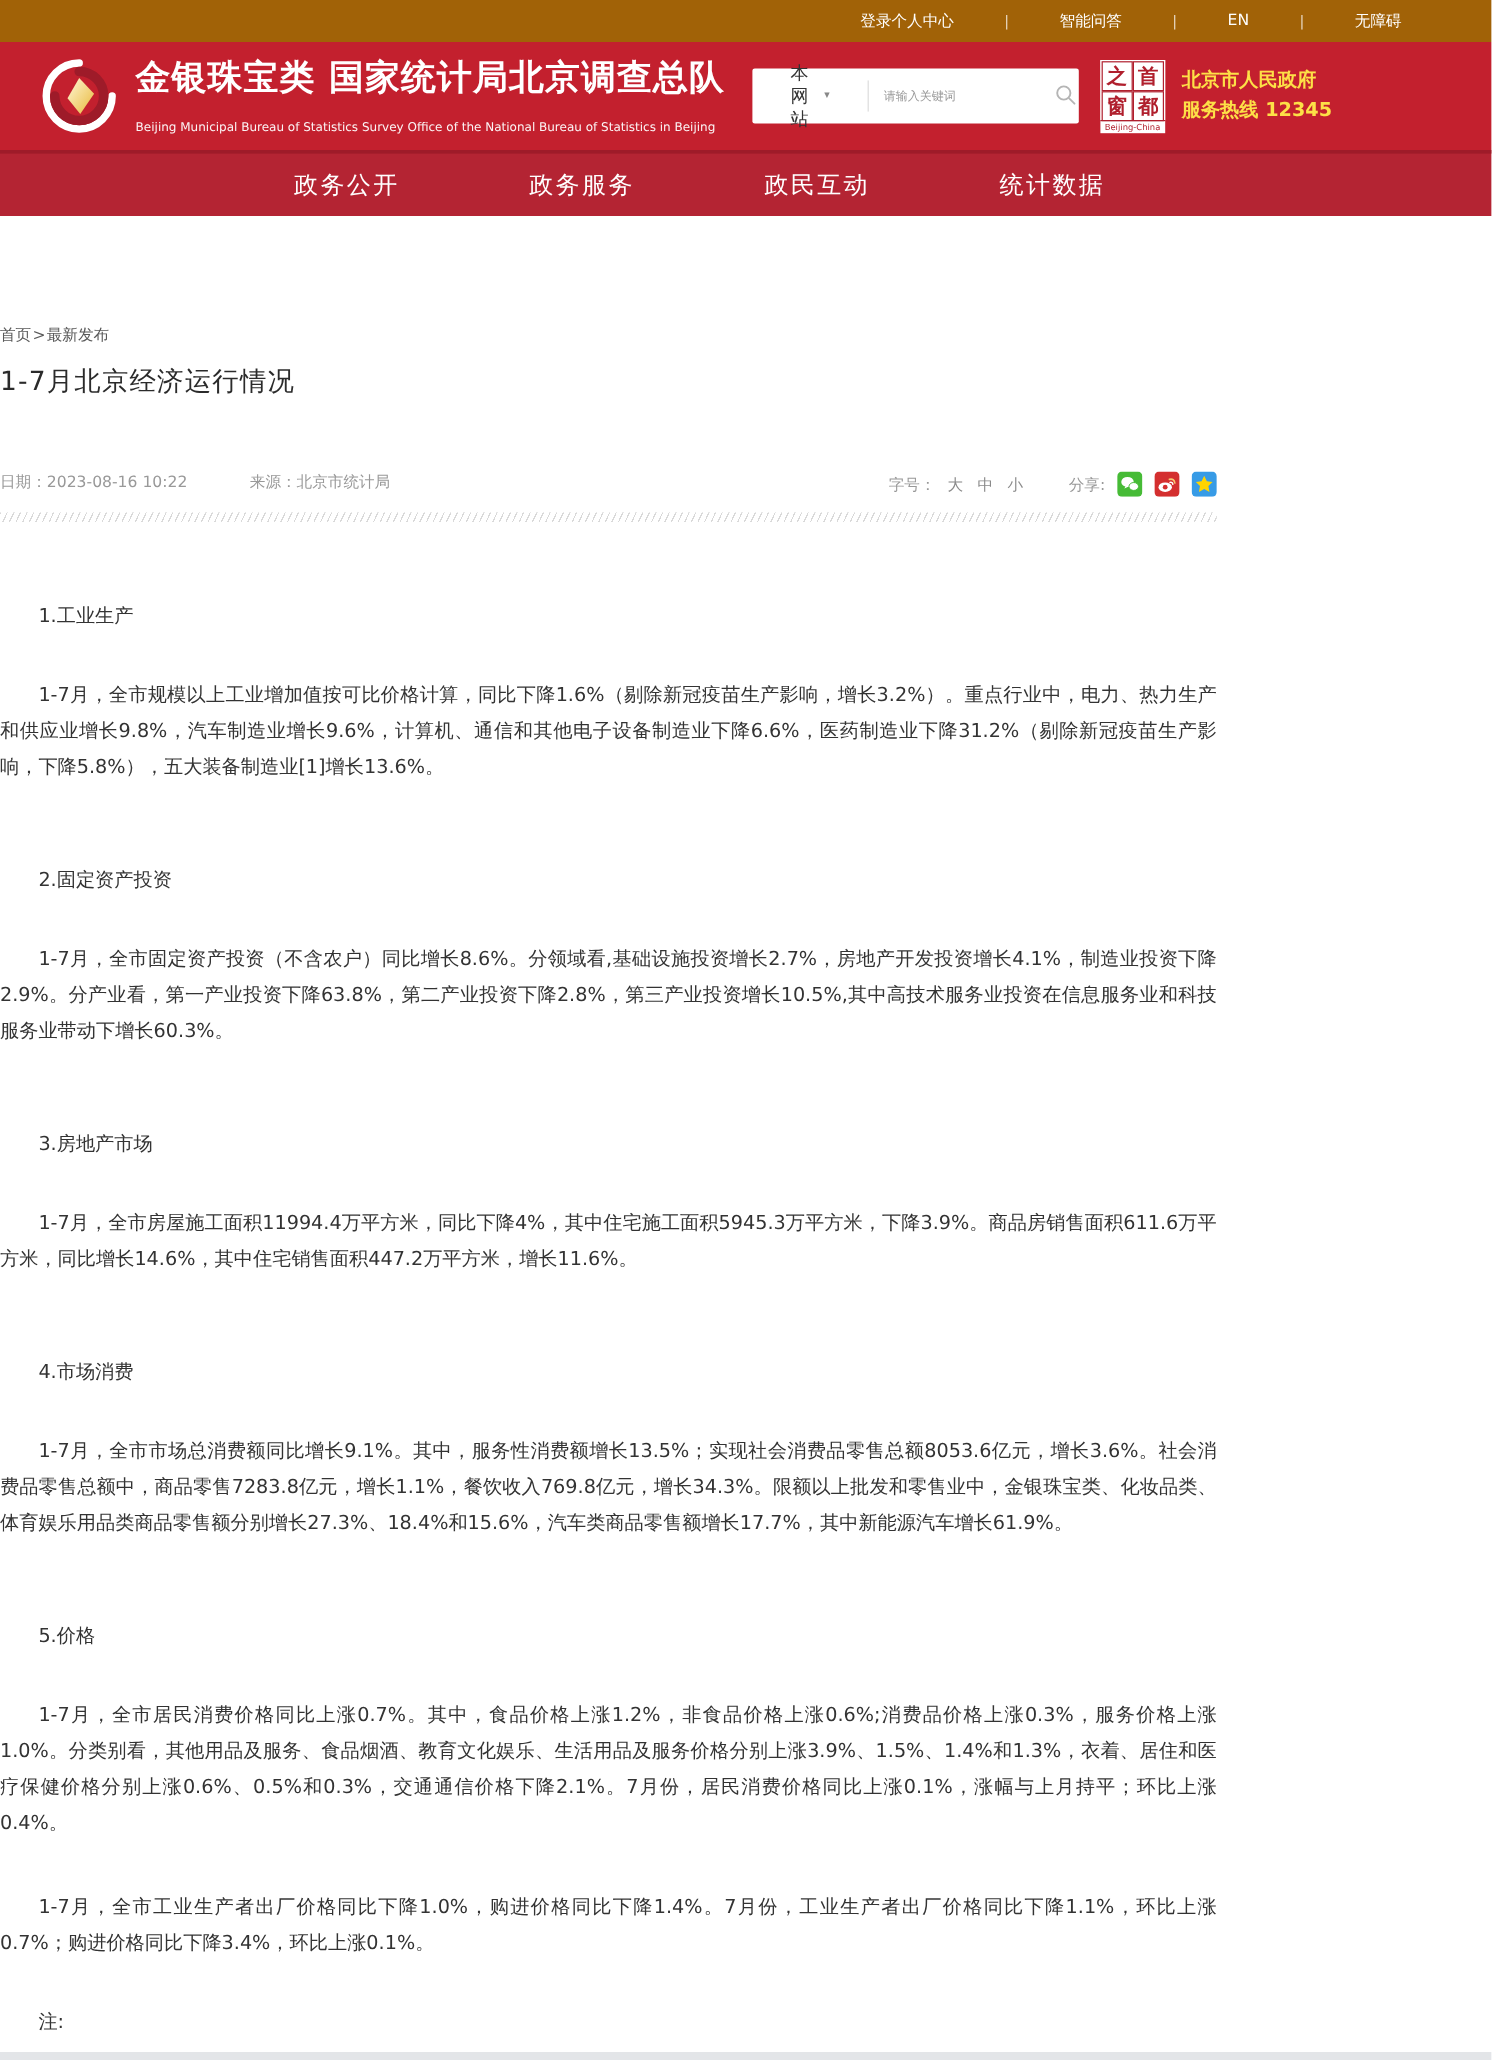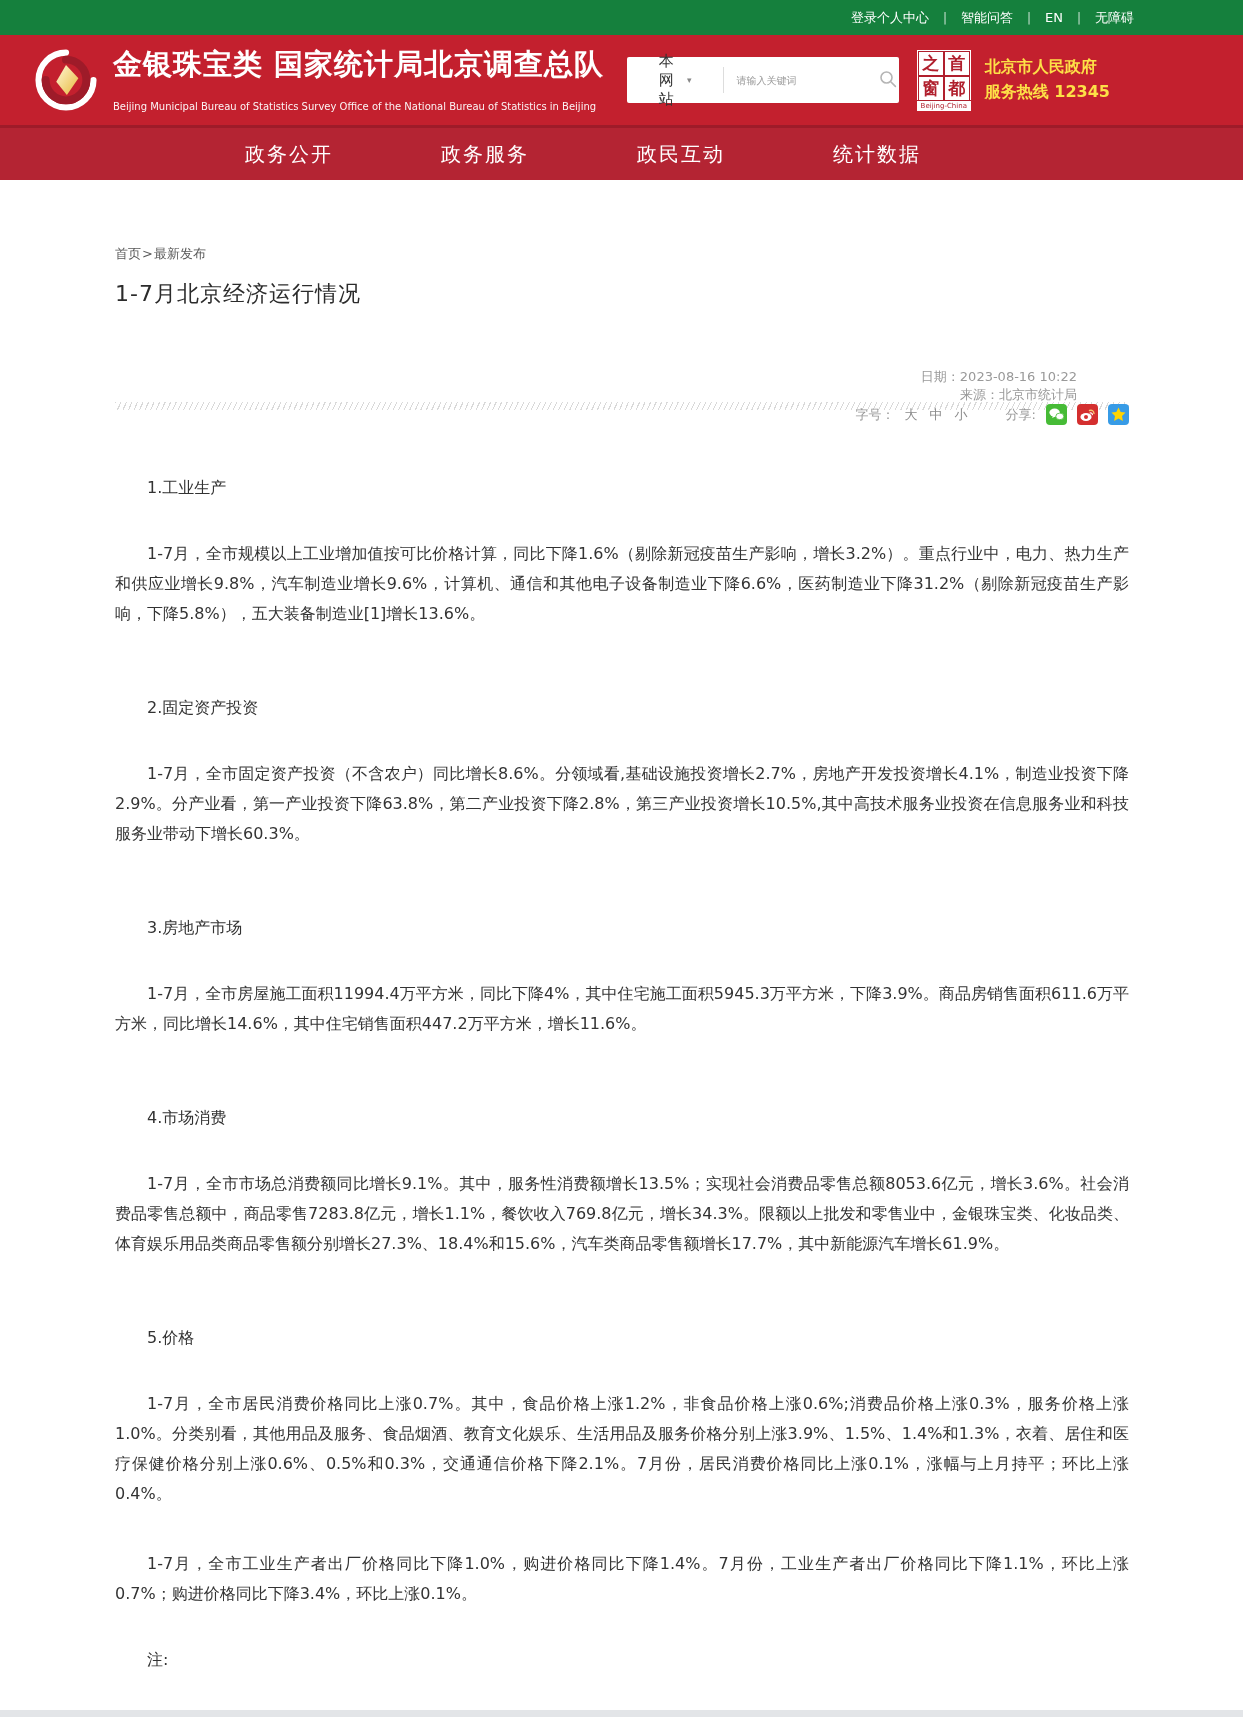--- a/index.html
+++ b/index.html
@@ -1,20 +1,20 @@
 <!DOCTYPE html>
 <html lang="zh"><head>
 <meta charset="utf-8">
 <style>
   * { margin:0; padding:0; box-sizing:border-box; }
   html,body { width:1243px; background:#fff; font-family:"DejaVu Sans","Liberation Sans",sans-serif; }
   body { height:1717px; overflow:hidden; position:relative; }
 
   
-  .topbar { background:#15803d; height:35px; display:flex; align-items:center; justify-content:flex-end; padding-right:109px; }
+  .topbar { background:#a16207; height:35px; display:flex; align-items:center; justify-content:flex-end; padding-right:75px;gap:28px; }
   .topbar a { color:#fff; font-size:13px; text-decoration:none; cursor:pointer; }
   .topbar .sep { color:rgba(255,255,255,.75); margin:0 14px; font-size:12px; }
 
   .header { background:#c3202e; height:90px; display:flex; align-items:center; padding:0 133px 0 35px; }
   .logo-wrap { width:62px; height:62px; flex:0 0 auto; margin-right:16px; }
   .brand { color:#fff; }
   .brand-title { font-size:29px; font-weight:bold; letter-spacing:1px; line-height:1.15; }
   .brand-sub { font-size:10px; margin-top:19px; opacity:.95; }
 
   .search-box { margin-left:auto; width:272px; height:46px; background:#fff; border-radius:2px; display:flex; align-items:center; flex:0 0 auto; }
@@ -29,29 +29,29 @@
   .seal-grid span { display:flex; align-items:center; justify-content:center; font-size:17px; font-weight:bold; color:#b01f2d; border:1px solid #b01f2d; font-family:"DejaVu Serif","Liberation Serif",serif; }
   .seal-cap { background:#fff; color:#b01f2d; font-size:7px; line-height:10px; border-top:1px solid #b01f2d; }
 
   .hotline { margin-left:14px; color:#fde047; font-size:16px; font-weight:bold; line-height:1.55; flex:0 0 auto; }
 
   
   .nav { background:#b42433; border-top:3px solid #9e1b29; height:55px; display:flex; align-items:center; padding-left:245px; gap:108px; }
   .nav a { color:#fff; font-size:20px; text-decoration:none; letter-spacing:2px; cursor:pointer; }
 
   
-  .content { width:1014px; margin-left:115px; padding-top:65px; color:#333; }
+  .content { width:1014px; padding-top:90px; color:#333; }
 
   .breadcrumb { font-size:13px; color:#595959; height:18px; }
   .breadcrumb a { color:#595959; text-decoration:none; cursor:pointer; }
   .breadcrumb .bsep { margin:0 1px; }
 
   .art-title { font-size:22px; font-weight:400; color:#2b2b2b; margin-top:14px; height:33px; line-height:33px; letter-spacing:1px; }
 
-  .meta { margin-top:58px; height:22px; display:flex; align-items:flex-end; font-size:13px; color:#999;flex-direction:column; }
+  .meta { margin-top:58px; height:22px; display:flex; align-items:flex-start; font-size:13px; color:#999; }
   .meta .m-item { margin-right:52px; }
   .meta-right { margin-left:auto; display:flex; align-items:center; gap:10px; }
   .meta-right .fs { color:#8a8a8a; cursor:pointer; margin-right:2px; }
   .meta-right .share-label { margin-left:26px; }
   .share-ic { width:21px; height:21px; display:inline-block; cursor:pointer; }
 
   .divider { margin-top:12px; height:8px; width:100%;
     background:repeating-linear-gradient(115deg,#d9d9d9 0 1px,transparent 1px 5px); }
 
   .article { font-size:16px; line-height:30px; text-align:justify; }

